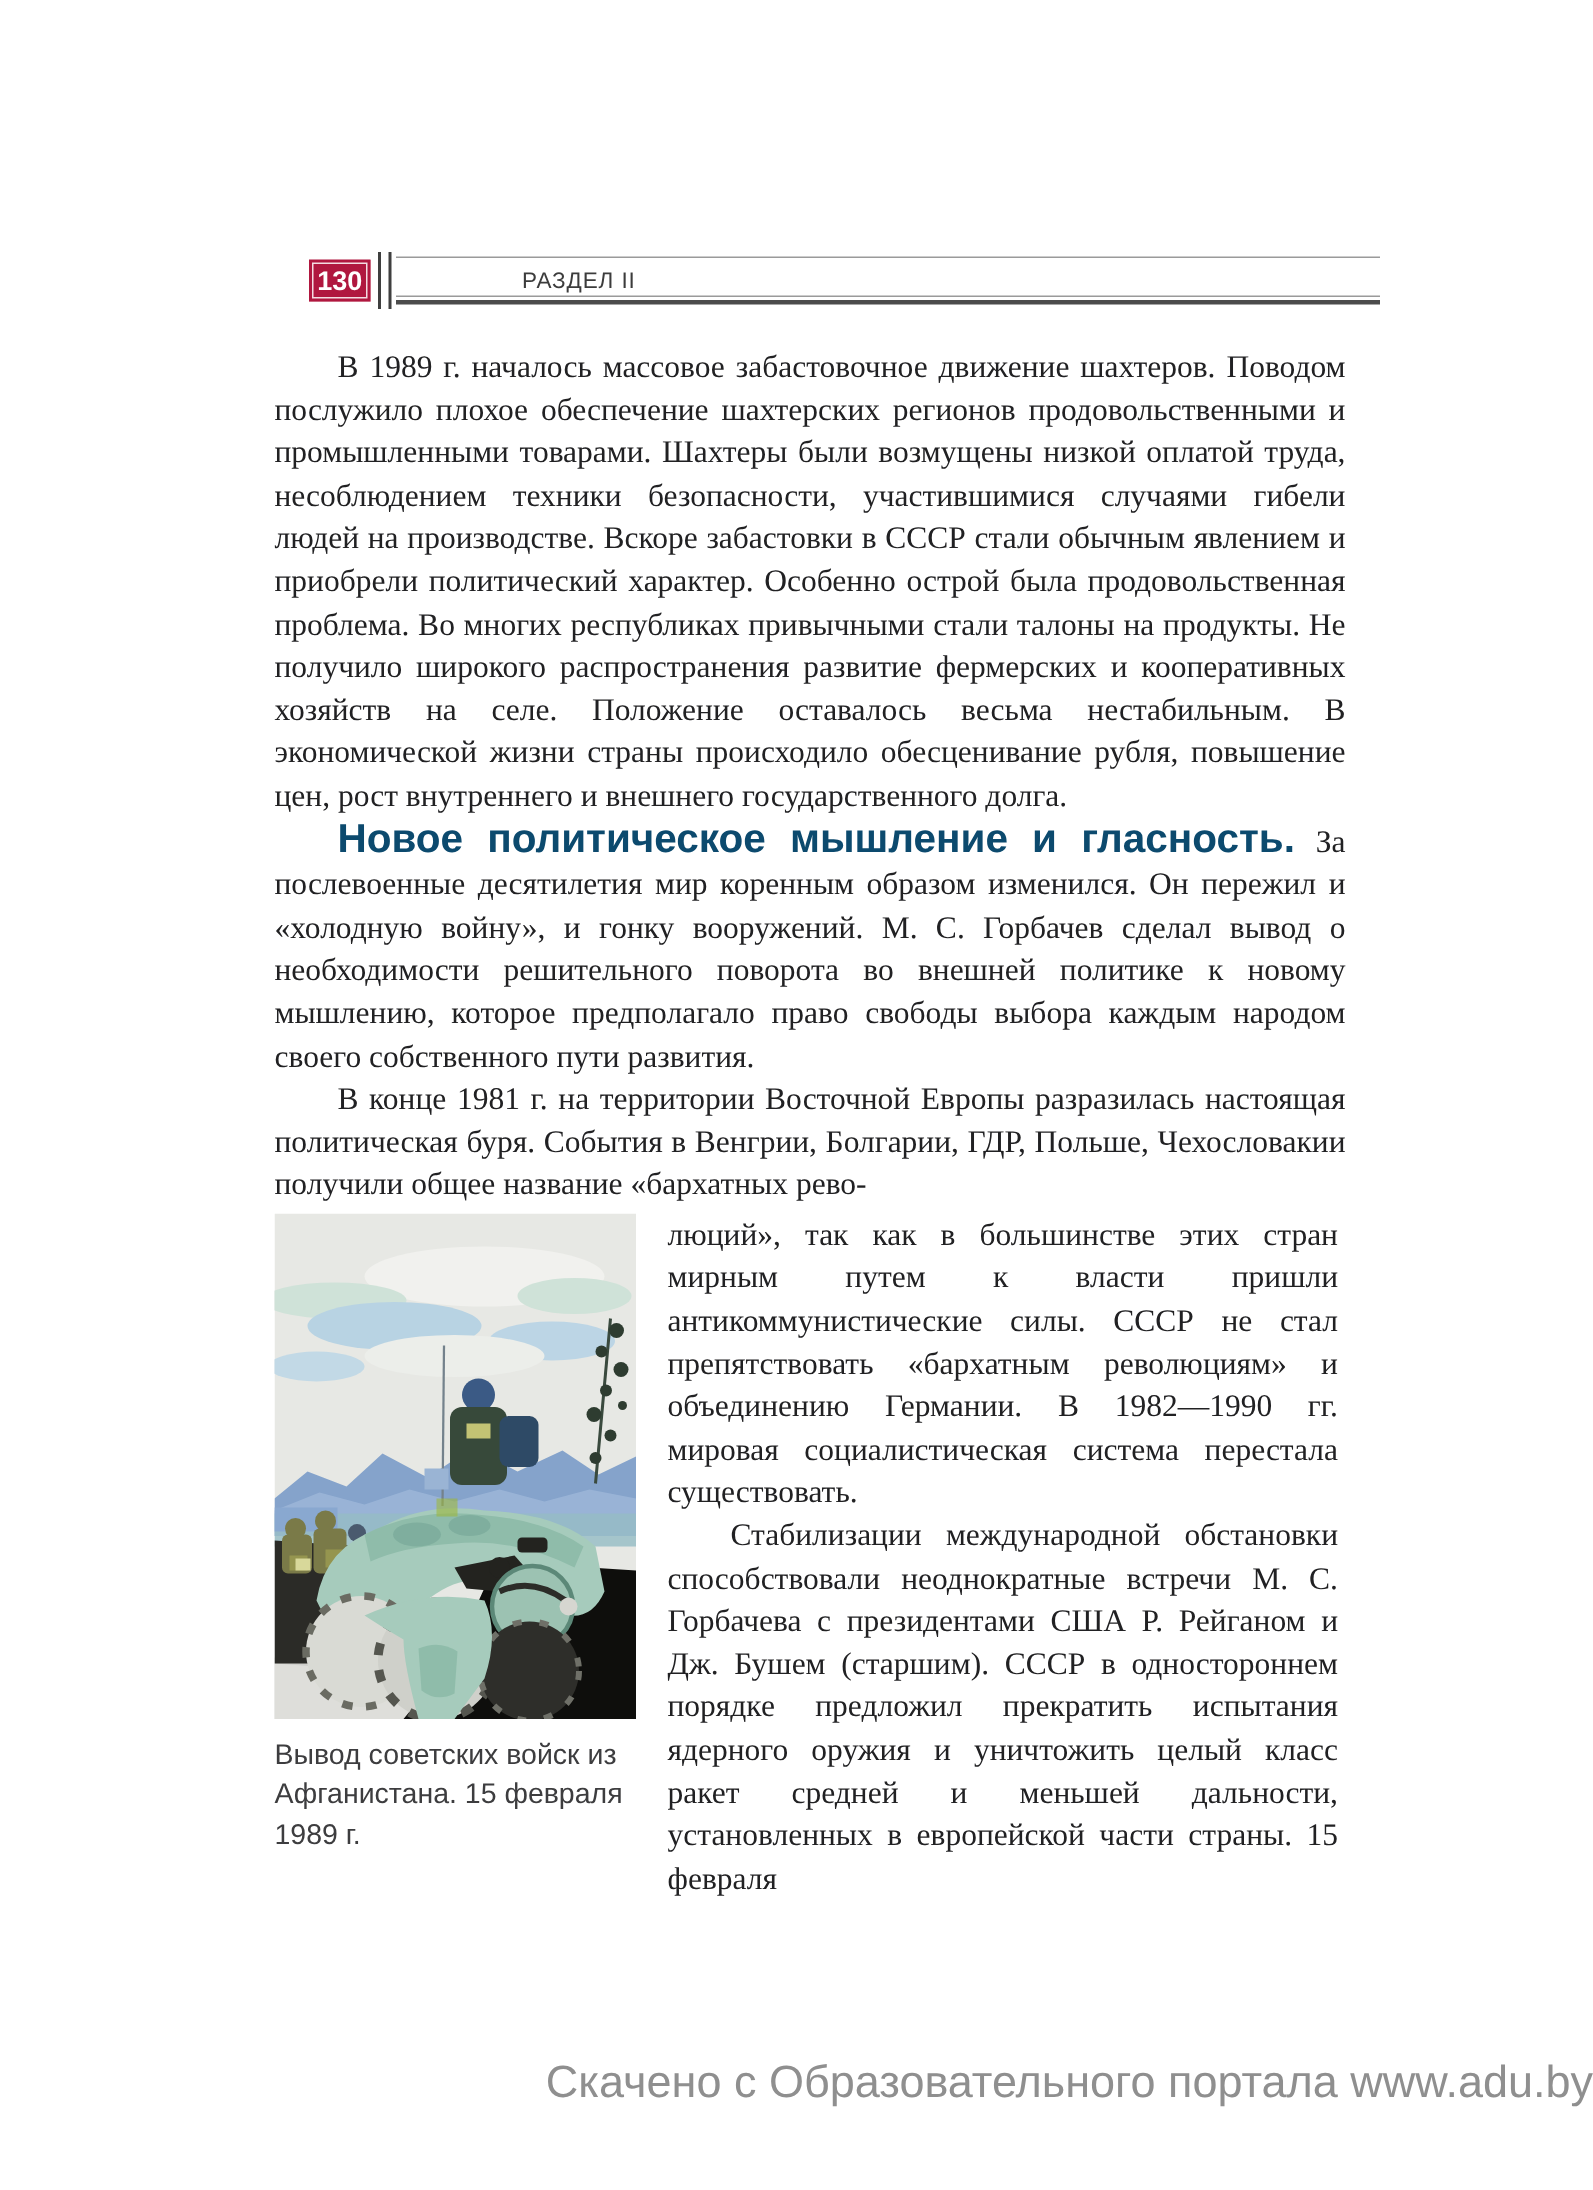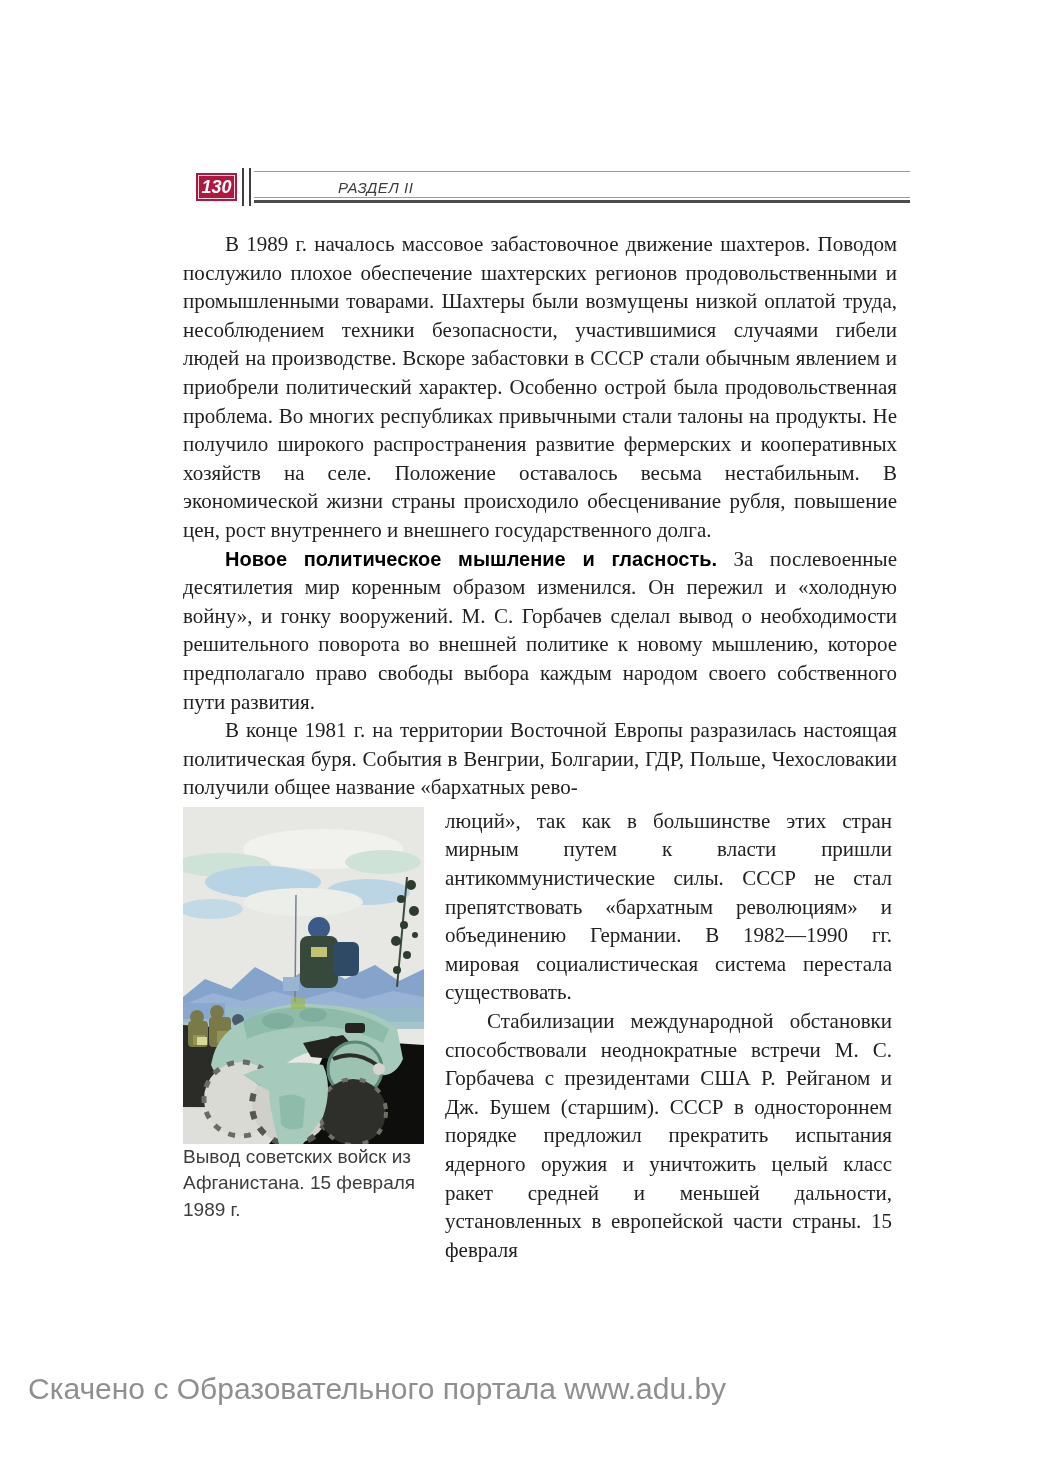--- a/index.html
+++ b/index.html
@@ -6,21 +6,21 @@
   body {
     width: 1062px; height: 1460px;
     background: #ffffff;
     position: relative;
     overflow: hidden;
     font-family: "Liberation Serif", serif;
   }
   .page { position: absolute; inset: 0; }
 
   
-  .header-row { position: absolute; left: 196px; top: 171px; width: 714px; height: 34px; font-style: italic; }
+  .header-row { position: absolute; left: 206px; top: 171px; width: 714px; height: 34px; }
   .pagenum-box {
     position: absolute; left: 0; top: 2px; width: 41px; height: 28px;
     background: #b0173f;
     display: flex; align-items: center; justify-content: center;
     box-shadow: inset 0 0 0 2px #b0173f, inset 0 0 0 3px rgba(255,255,255,.85);
   }
   .pagenum-box span {
     color: #ffffff; font-family: "Liberation Sans", sans-serif;
     font-weight: bold; font-size: 18px; line-height: 1;
   }
@@ -40,41 +40,42 @@
 
   
   .text-block {
     position: absolute; left: 183px; top: 230px; width: 714px;
     font-size: 21px; line-height: 28.6px; color: #212123;
     text-align: justify;
   }
   .text-block p { margin: 0; text-indent: 42px; }
   .lead-heading {
     font-family: "Liberation Sans", sans-serif;
-    font-weight: bold; color: #000000; font-size: 20px;
+    font-weight: bold; color: #0c4a6e; font-size: 27px;
   }
 
   
   .wrap-row { display: flex; align-items: flex-start; margin-top: 5px; }
   .figure-block { flex: 0 0 auto; width: 241px; margin-left: 5px; }
   .figure-block svg { display: block; width: 241px; height: 337px; }
   .figure-caption {
+    margin-top: 12px;
     font-family: "Liberation Sans", sans-serif;
     font-size: 19px; line-height: 26.5px; color: #3d3d3f;
     text-align: left;
   }
   .right-col { flex: 0 0 auto; width: 447px; margin-left: 21px; }
   .right-col p.no-indent { text-indent: 0; }
 
   
   .footer-watermark {
     position: absolute; left: 0; right: 0; top: 1372px;
-    text-align: left;
-    font-family: "Liberation Sans", sans-serif;
-    font-size: 30px; color: #8f8f8f; padding-left: 28px;
+    text-align: right;
+    font-family: "Liberation Sans", sans-serif;
+    font-size: 30px; color: #8f8f8f;
   }
 </style>
 </head>
 <body>
 
 <div class="page">
 
   <div class="header-row">
     <div class="pagenum-box">
       <span>130</span>

